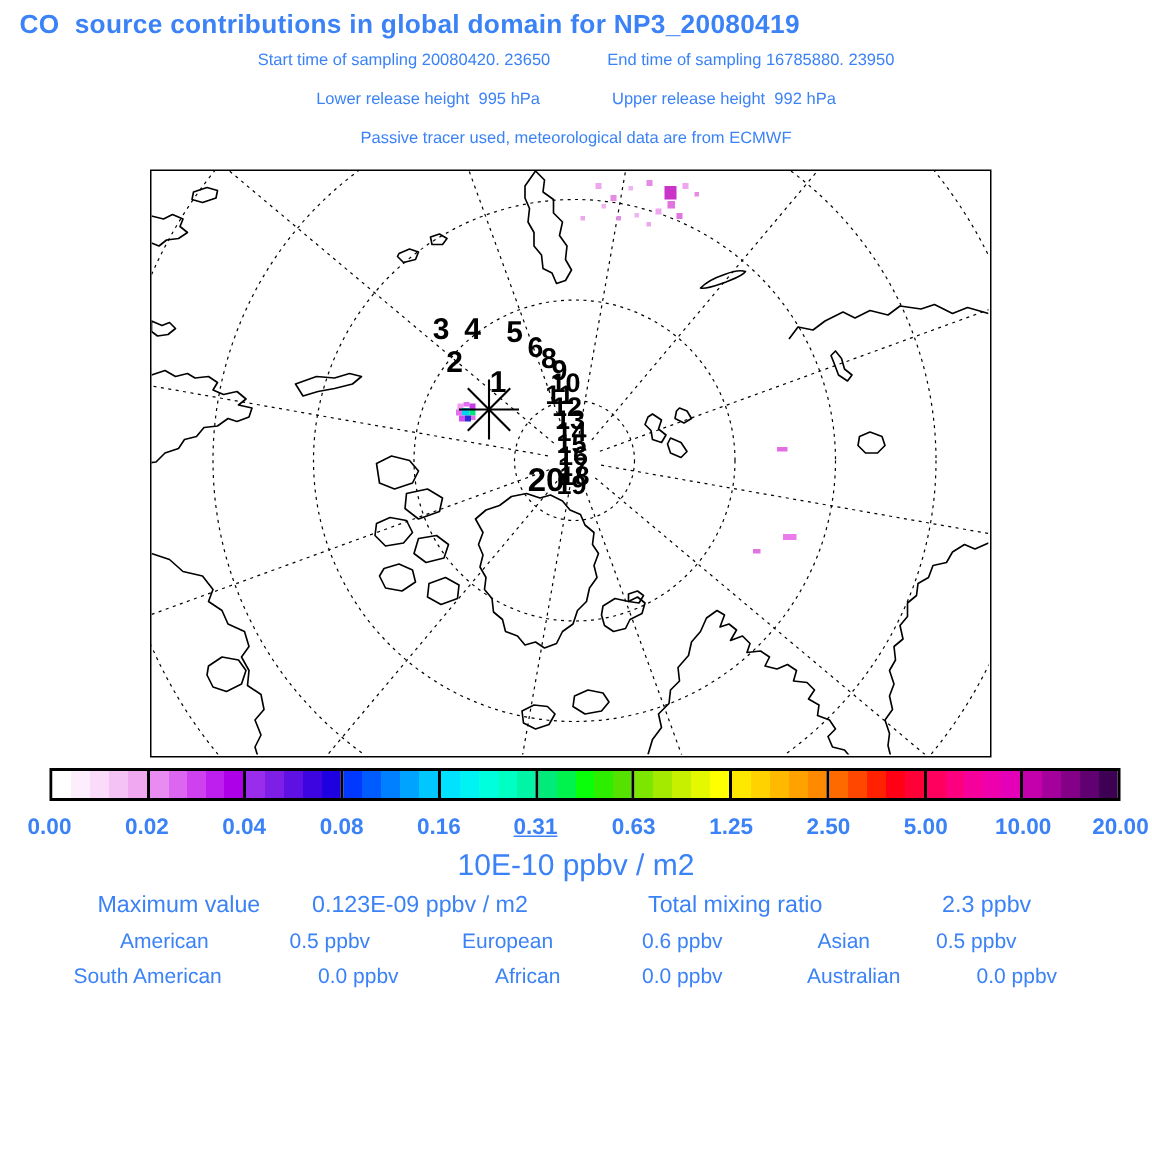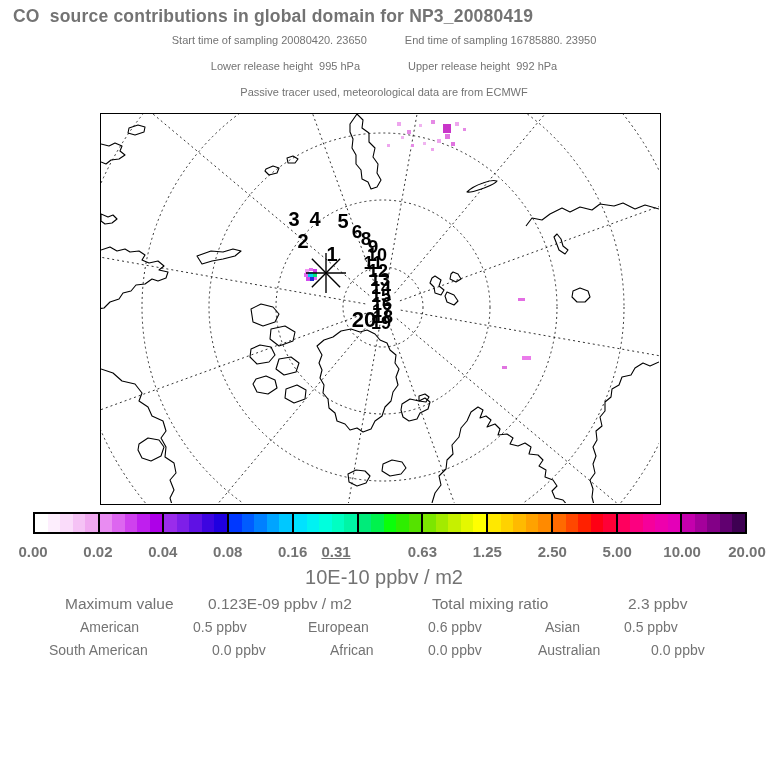--- a/index.html
+++ b/index.html
@@ -1,17 +1,17 @@
 <!DOCTYPE html>
 <html><head>
 <meta charset="utf-8">
 <style>
   html,body{margin:0;padding:0;background:#fff;}
   .page{position:relative;width:768px;height:768px;background:#fff;overflow:hidden;
-        font-family:"Liberation Sans","DejaVu Sans",sans-serif;color:#737373;}
+        font-family:"Liberation Sans","DejaVu Sans",sans-serif;color:#3b82f6;}
   .t{position:absolute;white-space:pre;}
   .title{top:6px;left:13px;font-size:17.5px;font-weight:bold;letter-spacing:.2px;}
   .hline{left:0;width:768px;display:flex;justify-content:center;font-size:11px;}
   .hline2{top:34px;gap:38px;}
   .hline3{top:60px;gap:48px;}
   .hline4{top:86px;}
   .mapbox{position:absolute;left:100px;top:113px;width:561px;height:392px;border:1.5px solid #000;box-sizing:border-box;}
   .mapbox svg{display:block;}
   .cbar{position:absolute;left:33px;top:512px;width:714px;height:22px;box-sizing:border-box;
         border:2px solid #000;display:flex;}
@@ -176,21 +176,21 @@
       <div class="seg" style="background: linear-gradient(to right, rgb(255, 106, 0) 0%, rgb(255, 106, 0) 20%, rgb(255, 71, 0) 20%, rgb(255, 71, 0) 40%, rgb(255, 33, 0) 40%, rgb(255, 33, 0) 60%, rgb(255, 0, 20) 60%, rgb(255, 0, 20) 80%, rgb(255, 0, 55) 80%, rgb(255, 0, 55) 100%);"></div>
       <div class="seg" style="background: linear-gradient(to right, rgb(255, 0, 94) 0%, rgb(255, 0, 94) 20%, rgb(252, 0, 128) 20%, rgb(252, 0, 128) 40%, rgb(246, 0, 155) 40%, rgb(246, 0, 155) 60%, rgb(238, 0, 173) 60%, rgb(238, 0, 173) 80%, rgb(228, 0, 184) 80%, rgb(228, 0, 184) 100%);"></div>
       <div class="seg" style="background: linear-gradient(to right, rgb(196, 0, 173) 0%, rgb(196, 0, 173) 20%, rgb(164, 0, 155) 20%, rgb(164, 0, 155) 40%, rgb(131, 0, 135) 40%, rgb(131, 0, 135) 60%, rgb(97, 0, 112) 60%, rgb(97, 0, 112) 80%, rgb(62, 0, 82) 80%, rgb(62, 0, 82) 100%);"></div>
     </div>
   <div class="ticks" id="cbar-ticks">
       <span style="left: 33px;">0.00</span>
       <span style="left: 97.9091px;">0.02</span>
       <span style="left: 162.818px;">0.04</span>
       <span style="left: 227.727px;">0.08</span>
       <span style="left: 292.636px;">0.16</span>
-      <span style="left: 336px; text-decoration: underline;">0.31</span>
+      <span style="left: 357px; text-decoration: underline;">0.31</span>
       <span style="left: 422.455px;">0.63</span>
       <span style="left: 487.364px;">1.25</span>
       <span style="left: 552.273px;">2.50</span>
       <span style="left: 617.182px;">5.00</span>
       <span style="left: 682.091px;">10.00</span>
       <span style="left: 747px;">20.00</span>
     </div>
   <div class="t hline unit">
     <span>10E-10 ppbv / m2</span>
   </div>

